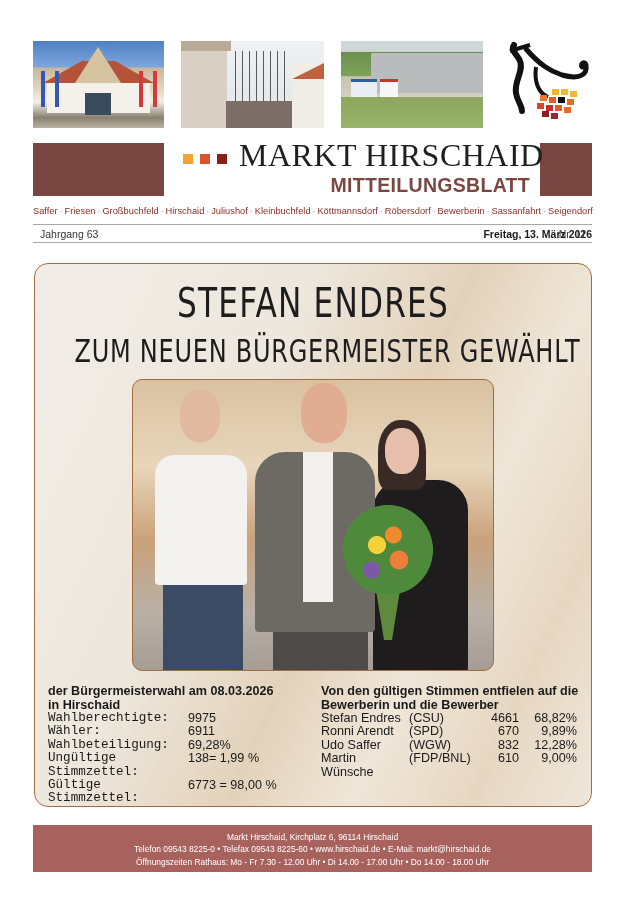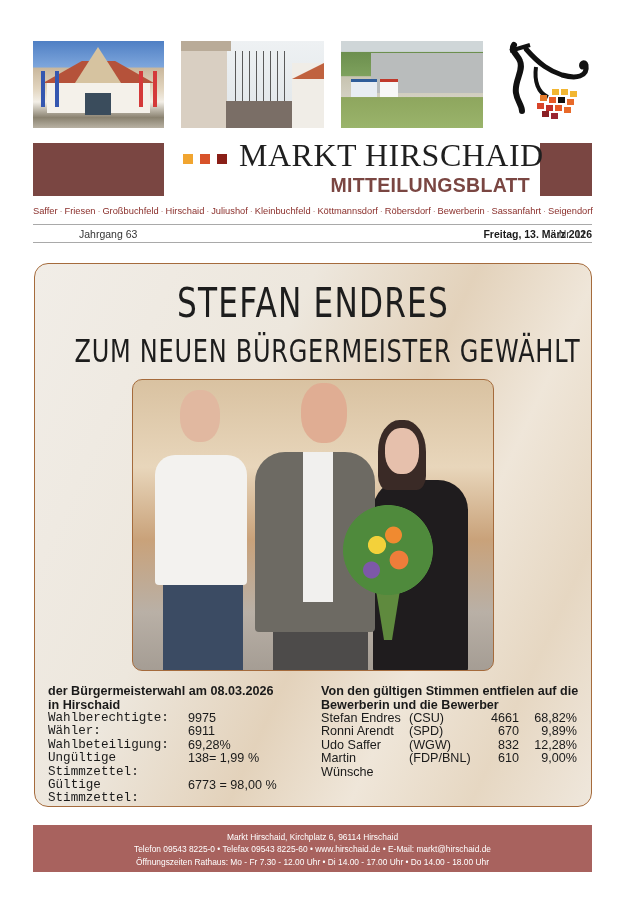--- a/index.html
+++ b/index.html
@@ -49,21 +49,21 @@
     font-size: 19.5px; color: #7a4642; letter-spacing: 0.3px; }
 
   
   .villages { position: absolute; left: 33px; top: 206px; width: 560px; font-size: 9.3px; color: #8a2e2a;
     white-space: nowrap; display: flex; justify-content: space-between; }
   .villages .sep { color: #b98a86; }
 
   .infobar { position: absolute; left: 33px; top: 224px; width: 559px; height: 19px; border-top: 1.5px solid #a9a9a9;
     border-bottom: 1.5px solid #a9a9a9; font-size: 10.5px; }
   .infobar span { position: absolute; top: 3px; }
-  .info-left { left: 7px; color: #333; margin-left: 39px; }
+  .info-left { left: 7px; color: #333; }
   .info-center { left: 0; right: 0; text-align: right; font-weight: bold; }
   .info-right { right: 6px; color: #333; margin-left: 20px; }
 
   
   .card { position: absolute; left: 34px; top: 263px; width: 558px; height: 544px; border: 1.5px solid #a56b3c;
     border-radius: 14px; overflow: hidden;
     background: linear-gradient(115deg, #f1ede7 0%, #ede7dd 35%, #e3d2bb 55%, #efe6d9 70%, #e6d7c2 85%, #efe7dc 100%); }
   .headline { position: absolute; left: 0; right: 0; top: 16px; text-align: center; font-family: "DejaVu Sans", sans-serif;
     font-size: 40px; letter-spacing: 1.5px; color: #1d1d1d; transform: scaleX(0.78); font-weight: normal; }
   .subheadline { position: absolute; left: -40px; right: -40px; top: 68px; text-align: center; font-family: "DejaVu Sans", sans-serif;

